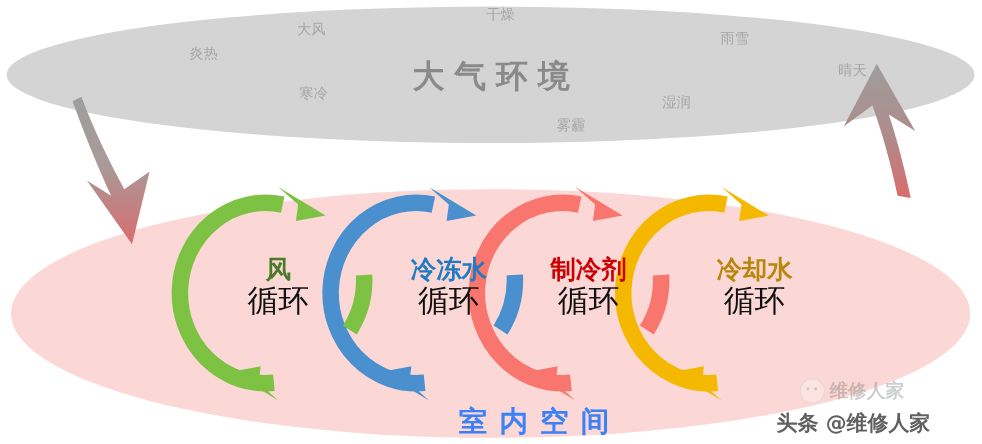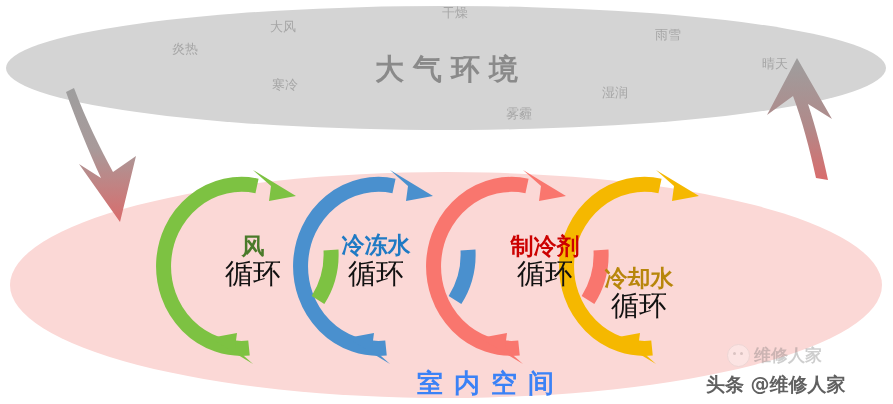--- a/index.html
+++ b/index.html
@@ -203,29 +203,29 @@
   <div class="atm-term" style="left:655px; top:26px;">雨雪</div>
   <div class="atm-term" style="left:762px; top:55px;">晴天</div>
   <div class="atm-term" style="left:272px; top:76px;">寒冷</div>
   <div class="atm-term" style="left:602px; top:64px;margin-top:20px;">湿润</div>
   <div class="atm-term" style="left:506px; top:105px;">雾霾</div>
 
   <div class="cycle-label" style="left:188px; top:234px;">
     <span class="title" style="color:#4a7a2a;">风</span>
     <span class="sub">循环</span>
   </div>
-  <div class="cycle-label" style="left:311px; top:234px;font-family:Liberation Serif, serif;">
+  <div class="cycle-label" style="left:343px; top:234px;">
     <span class="title" style="color:#1f7ac4;">冷冻水</span>
     <span class="sub">循环</span>
   </div>
-  <div class="cycle-label" style="left:480px; top:234px;">
+  <div class="cycle-label" style="left:470px; top:234px;">
     <span class="title" style="color:#cc0000;">制冷剂</span>
     <span class="sub">循环</span>
   </div>
-  <div class="cycle-label" style="left:574px; top:234px;margin-top:32px;">
+  <div class="cycle-label" style="left:621px; top:234px;">
     <span class="title" style="color:#b8860b;">冷却水</span>
     <span class="sub">循环</span>
   </div>
 
   <div id="indoor-title">室内空间</div>
 
   <div id="watermark-main">头条 @维修人家</div>
   <div id="watermark-faint">
     <span class="wm-logo"></span>
     <span>维修人家</span>

